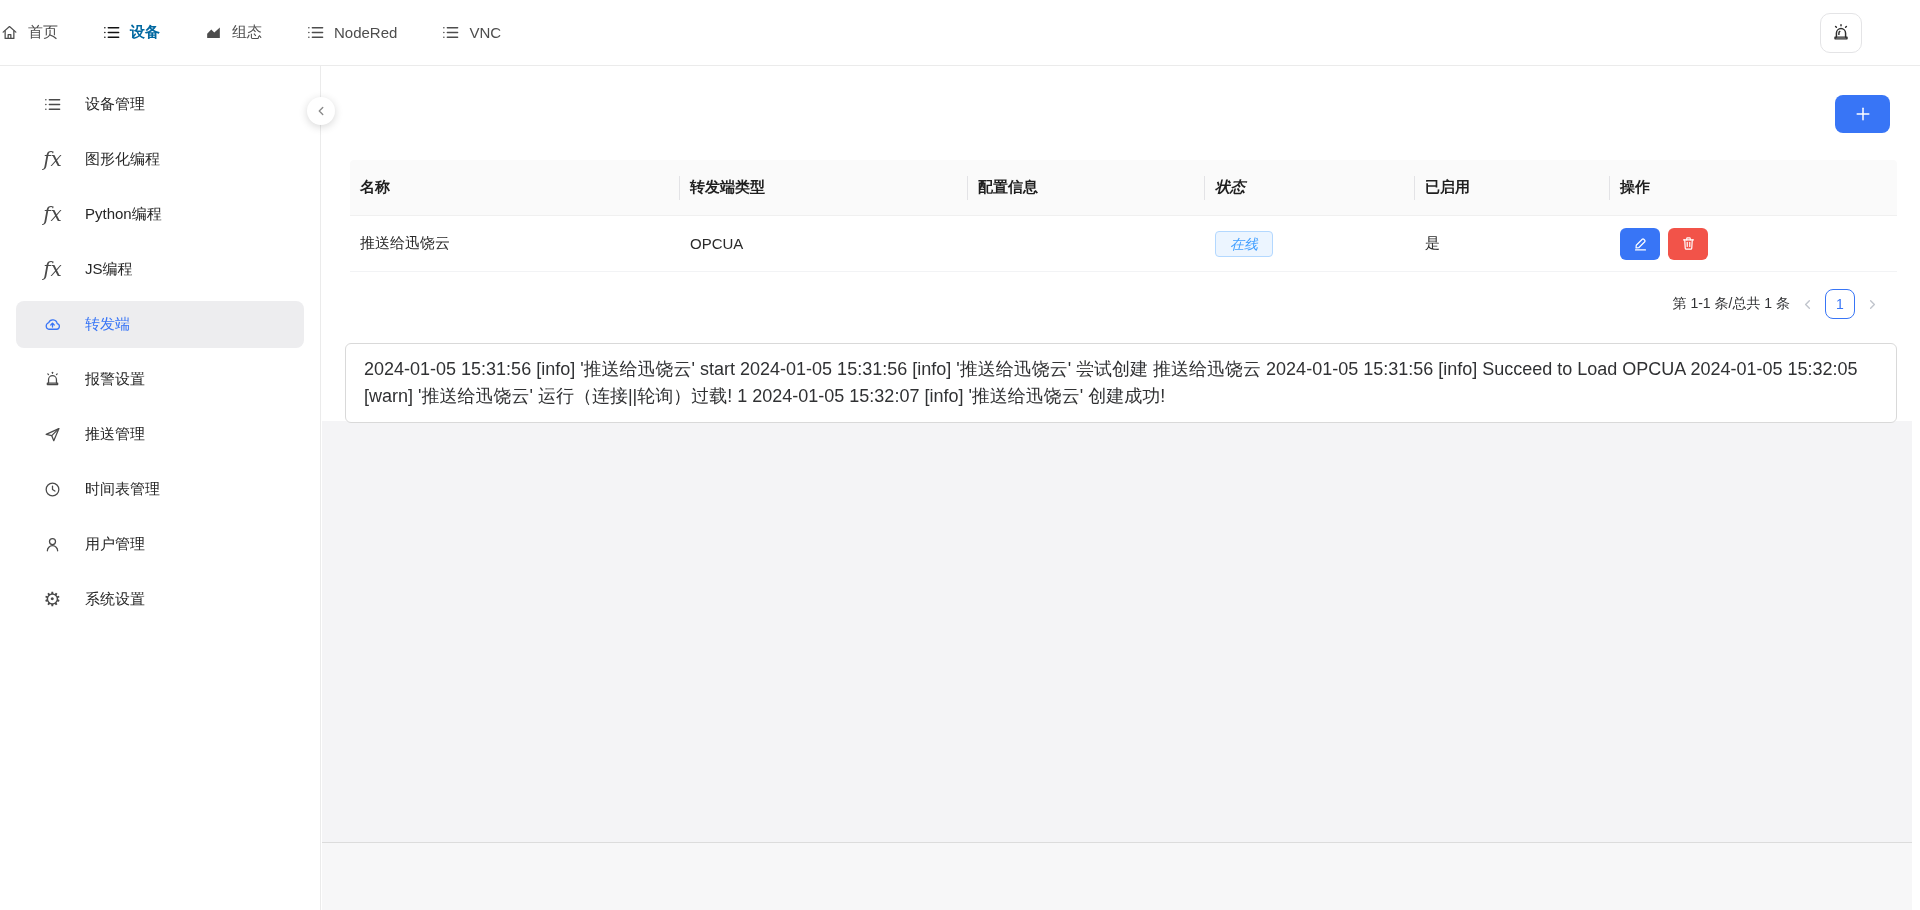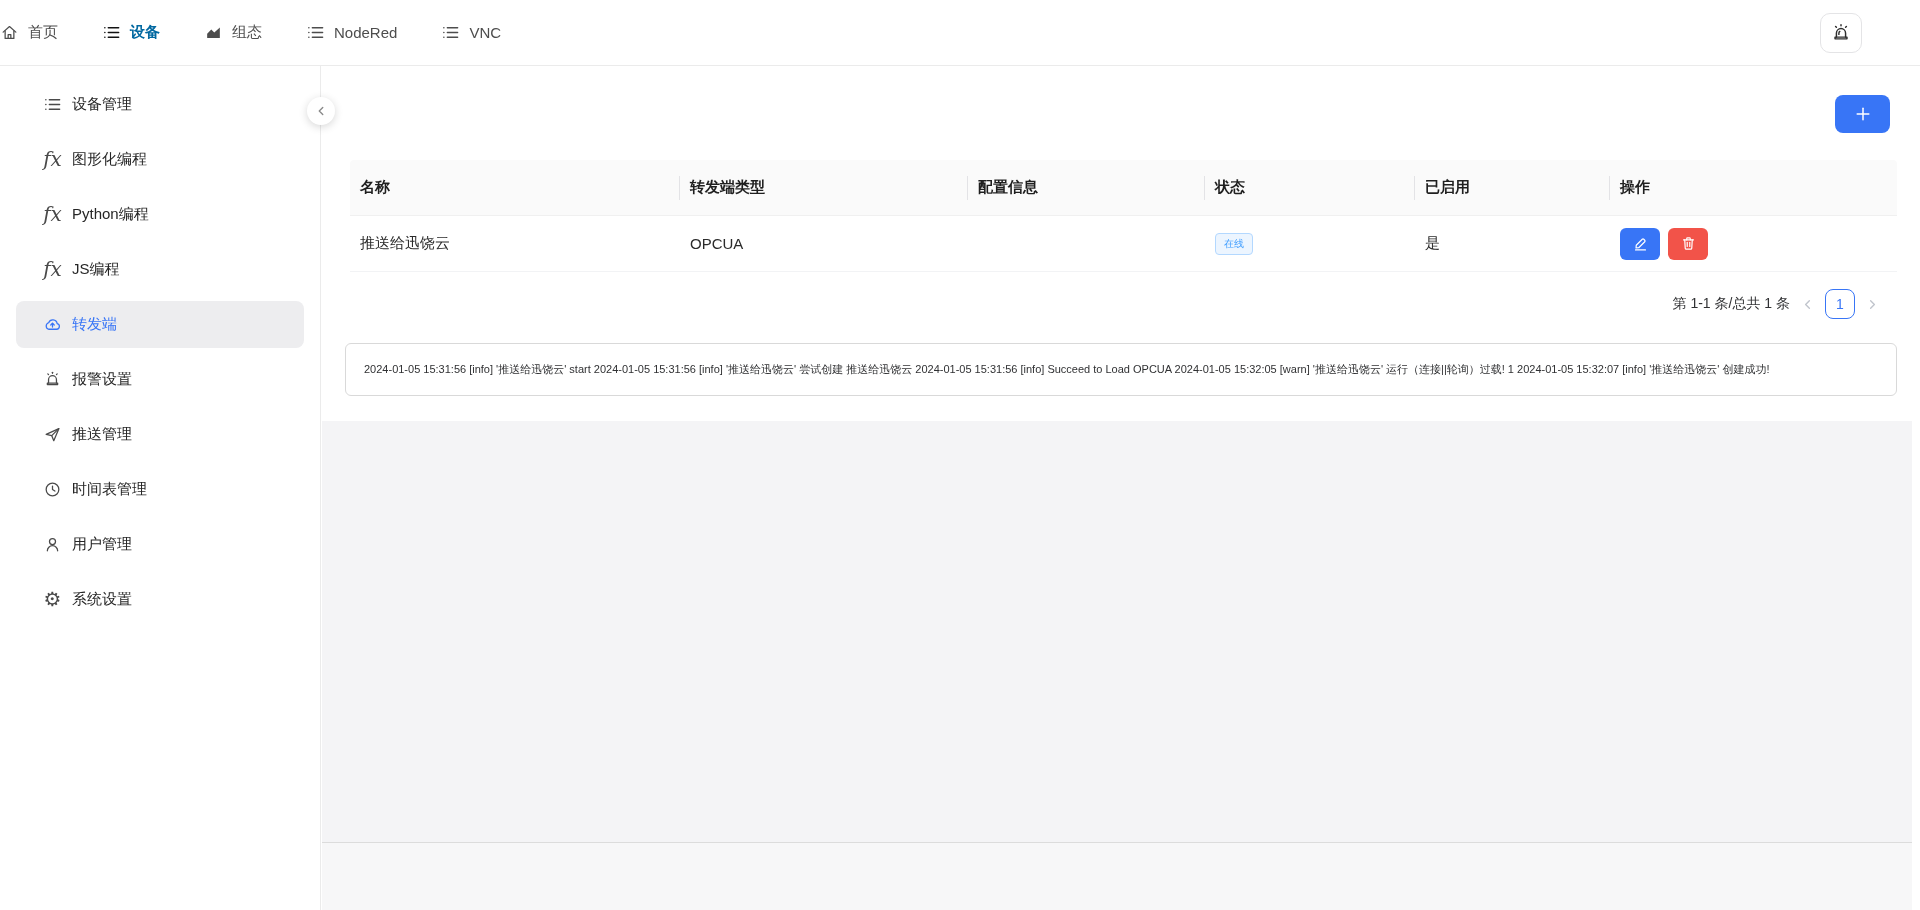--- a/index.html
+++ b/index.html
@@ -17,21 +17,21 @@
   .nav-item.active { color:#0369a1; font-weight:700;align-items:flex-end; }
   .nav-item.active svg { color:#121212; }
   .alarm-btn { position:absolute; right:58px; top:13px; width:42px; height:40px;
                background:#fff; border:1px solid #e4e4e6; border-radius:10px;
                display:flex; align-items:center; justify-content:center; color:#2f2f2f; cursor:pointer; }
   .alarm-btn svg { width:22px; height:22px; }
 
   
   .sidebar { position:absolute; top:66px; left:0; bottom:0; width:321px; background:#fff;
              border-right:1px solid #ebebeb; padding-top:15px; z-index:7; }
-  .side-item { height:47px; margin:0 16px 8px 16px; display:flex; align-items:center; gap:10px;
+  .side-item { height:47px; margin:0 16px 8px 16px; display:flex; align-items:center; gap:23px;
                padding-left:27px; border-radius:8px; font-size:15px; color:#262626; cursor:pointer; }
   .side-item svg { width:19px; height:19px; color:#4a4a4a; flex:0 0 19px; }
   .side-item .glyph { width:19px; flex:0 0 19px; text-align:center; color:#4a4a4a;
                       font-size:20px; line-height:19px; }
   .glyph-fx { font-style:italic; font-family:"DejaVu Serif",serif; }
   .glyph-gear { font-family:"DejaVu Sans",sans-serif; font-size:18px; }
   .side-item.active { background:#ededef; color:#3875f6; }
   .side-item.active svg, .side-item.active .glyph { color:#3875f6; }
 
   .collapse-btn { position:absolute; left:307px; top:97px; width:28px; height:28px; border:none;
@@ -56,45 +56,45 @@
   .table { position:absolute; left:28px; right:23px; top:94px; z-index:2; font-size:15px; }
   .thead { display:flex; height:56px; background:#fafafa; border-radius:4px 4px 0 0;
            border-bottom:1px solid #f0f0f0; }
   .th { position:relative; display:flex; align-items:center; padding-left:10px;
         font-weight:700; color:#1f1f1f; }
   .th:not(:last-child)::after { content:""; position:absolute; right:0; top:16px; height:24px;
         width:1px; background:#e3e3e6; }
   .trow { display:flex; height:56px; background:#fff; align-items:center;
           border-bottom:1px solid #f2f3f5; color:#2b2b2b; }
   .td { padding-left:10px; display:flex; align-items:center; }
-  .c0{width:330px;} .c1{width:288px;} .c2{width:237px;} .c3{width:210px;} .c4{width:195px;} .c5{flex:1;}
-
-  .badge-online { display:inline-block; font-size:10px; line-height:1; color:#409eff;
-                  background:#ecf5ff; border:1px solid #b3d8ff; border-radius:4px; padding:5px 8px; }
+  .c0{width:330px;} .c1{width:288px;} .c2{width:237px;} .c3{width:210px;font-style:italic;} .c4{width:195px;} .c5{flex:1;}
+
+  .badge-online { display:inline-block; font-size:14px; line-height:1; color:#409eff;
+                  background:#ecf5ff; border:1px solid #b3d8ff; border-radius:4px; padding:5px 14px; }
 
   .action-btn { width:40px; height:32px; border:none; border-radius:6px; color:#fff;
                 display:inline-flex; align-items:center; justify-content:center; cursor:pointer; }
   .action-btn svg { width:17px; height:17px; }
   .action-edit { background:#3875f6; margin-right:8px; }
   .action-del { background:#f25349; }
 
   
   .pagination { position:absolute; right:40px; top:222px; height:32px; display:flex;
                 align-items:center; gap:10px; font-size:14px; color:#303133; z-index:2; }
   .page-chevron { color:#c0c4cc; background:none; border:none; cursor:pointer;
                   display:flex; align-items:center; }
   .page-chevron svg { width:15px; height:15px; }
   .page-num { width:30px; height:30px; background:#fff; border:1.5px solid #3875f6; color:#3875f6;
               border-radius:8px; display:flex; align-items:center; justify-content:center;
               font-size:14px; cursor:pointer; }
 
   
   .logbox { position:absolute; left:23px; right:23px; top:277px; background:#fff;
             border:1px solid #d9d9d9; border-radius:6px; padding:12px 18px;
-            font-size:11px; line-height:27px; color:#303133; z-index:2; word-break:break-all; }
+            font-size:18px; line-height:27px; color:#303133; z-index:2; word-break:break-all; }
 </style>
 </head>
 <body>
 
 <header class="topbar">
   <div class="nav-item">
     <span>
       <svg viewBox="0 0 24 24" fill="none" stroke="currentColor" stroke-width="1.6" stroke-linecap="round" stroke-linejoin="round">
         <path d="M4 11.5 L12 4.5 L20 11.5"></path>
           <path d="M6.5 10 V19.5 H17.5 V10"></path>

